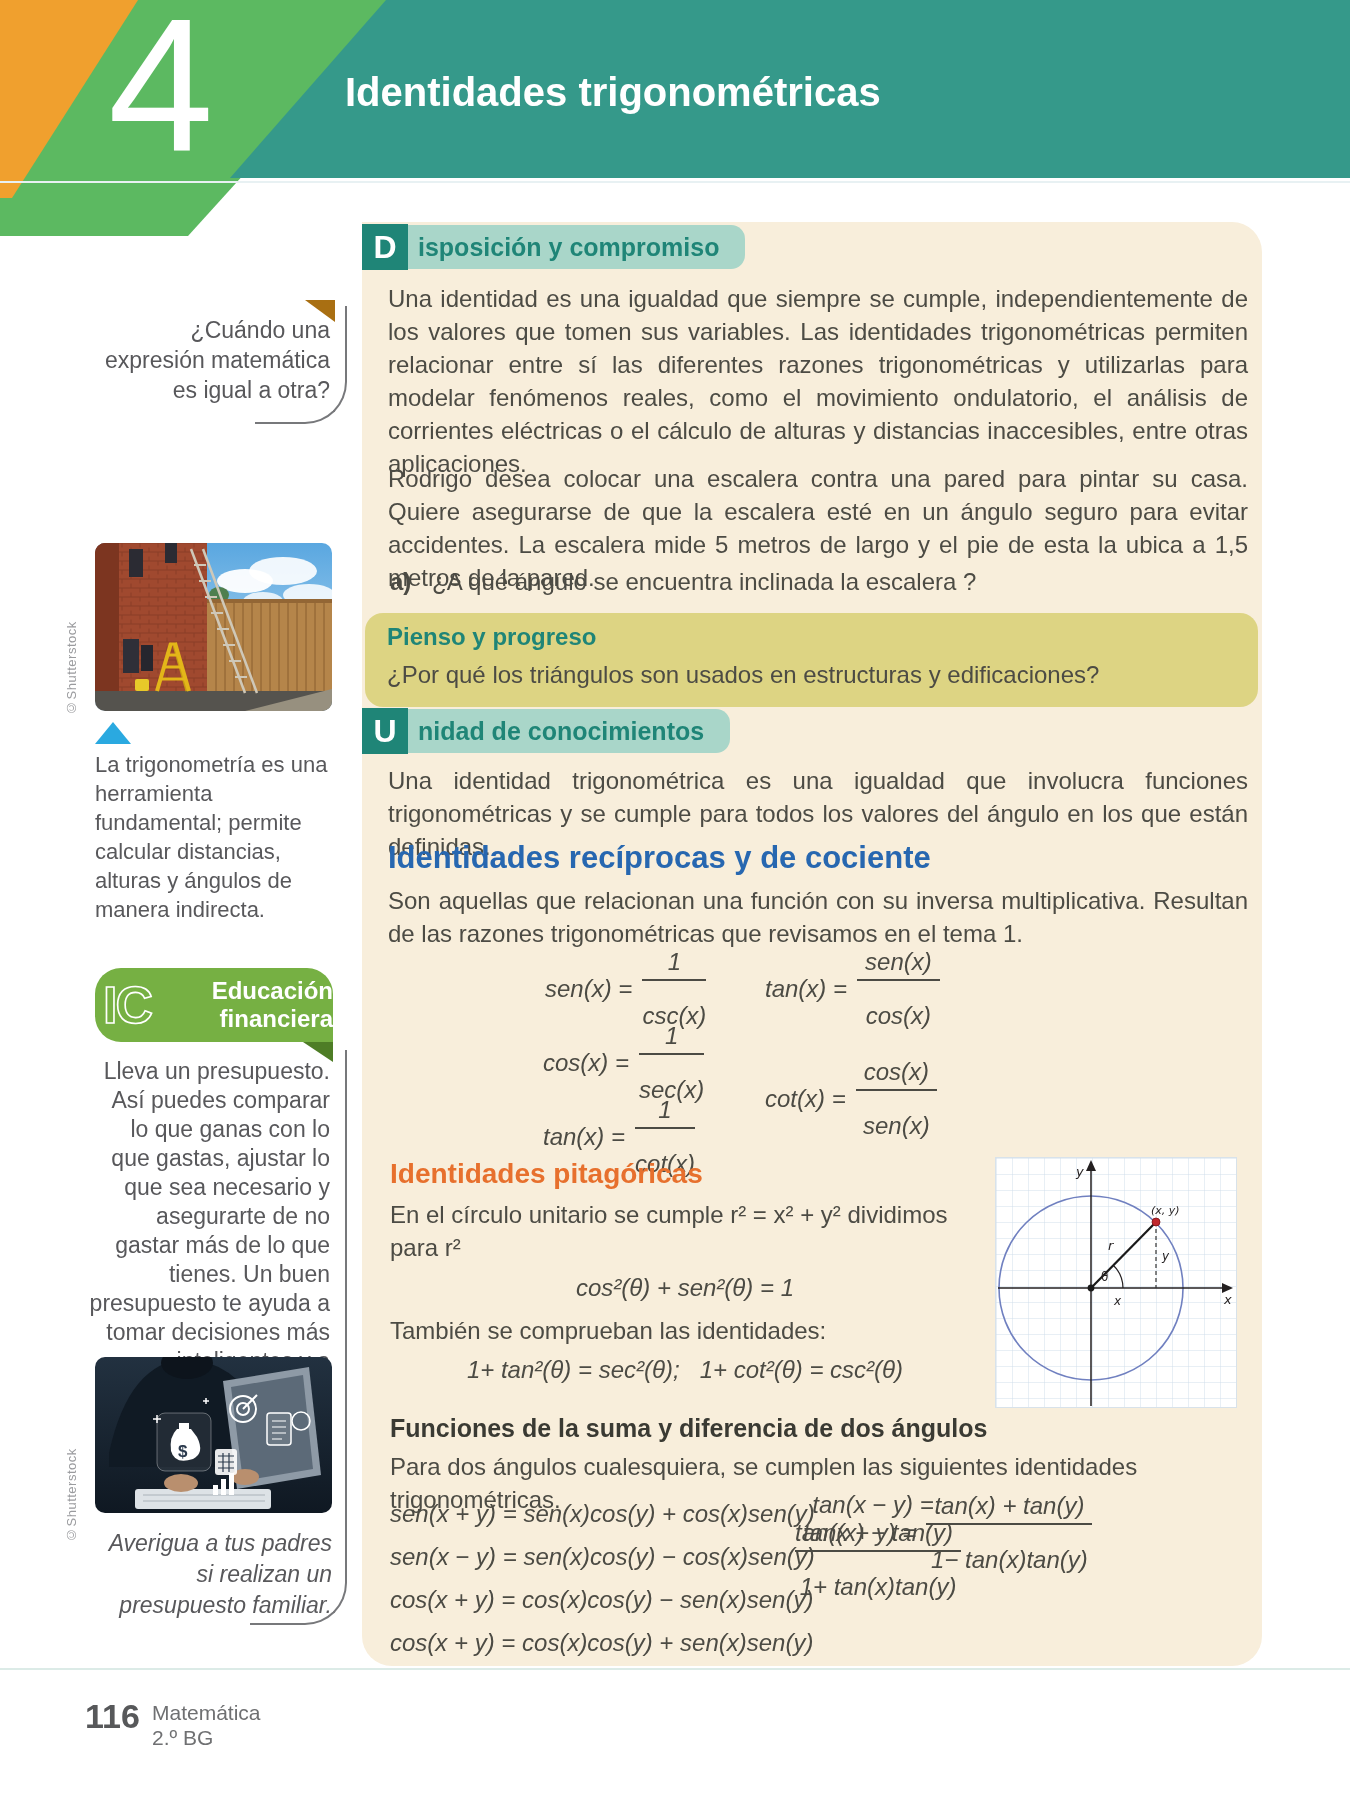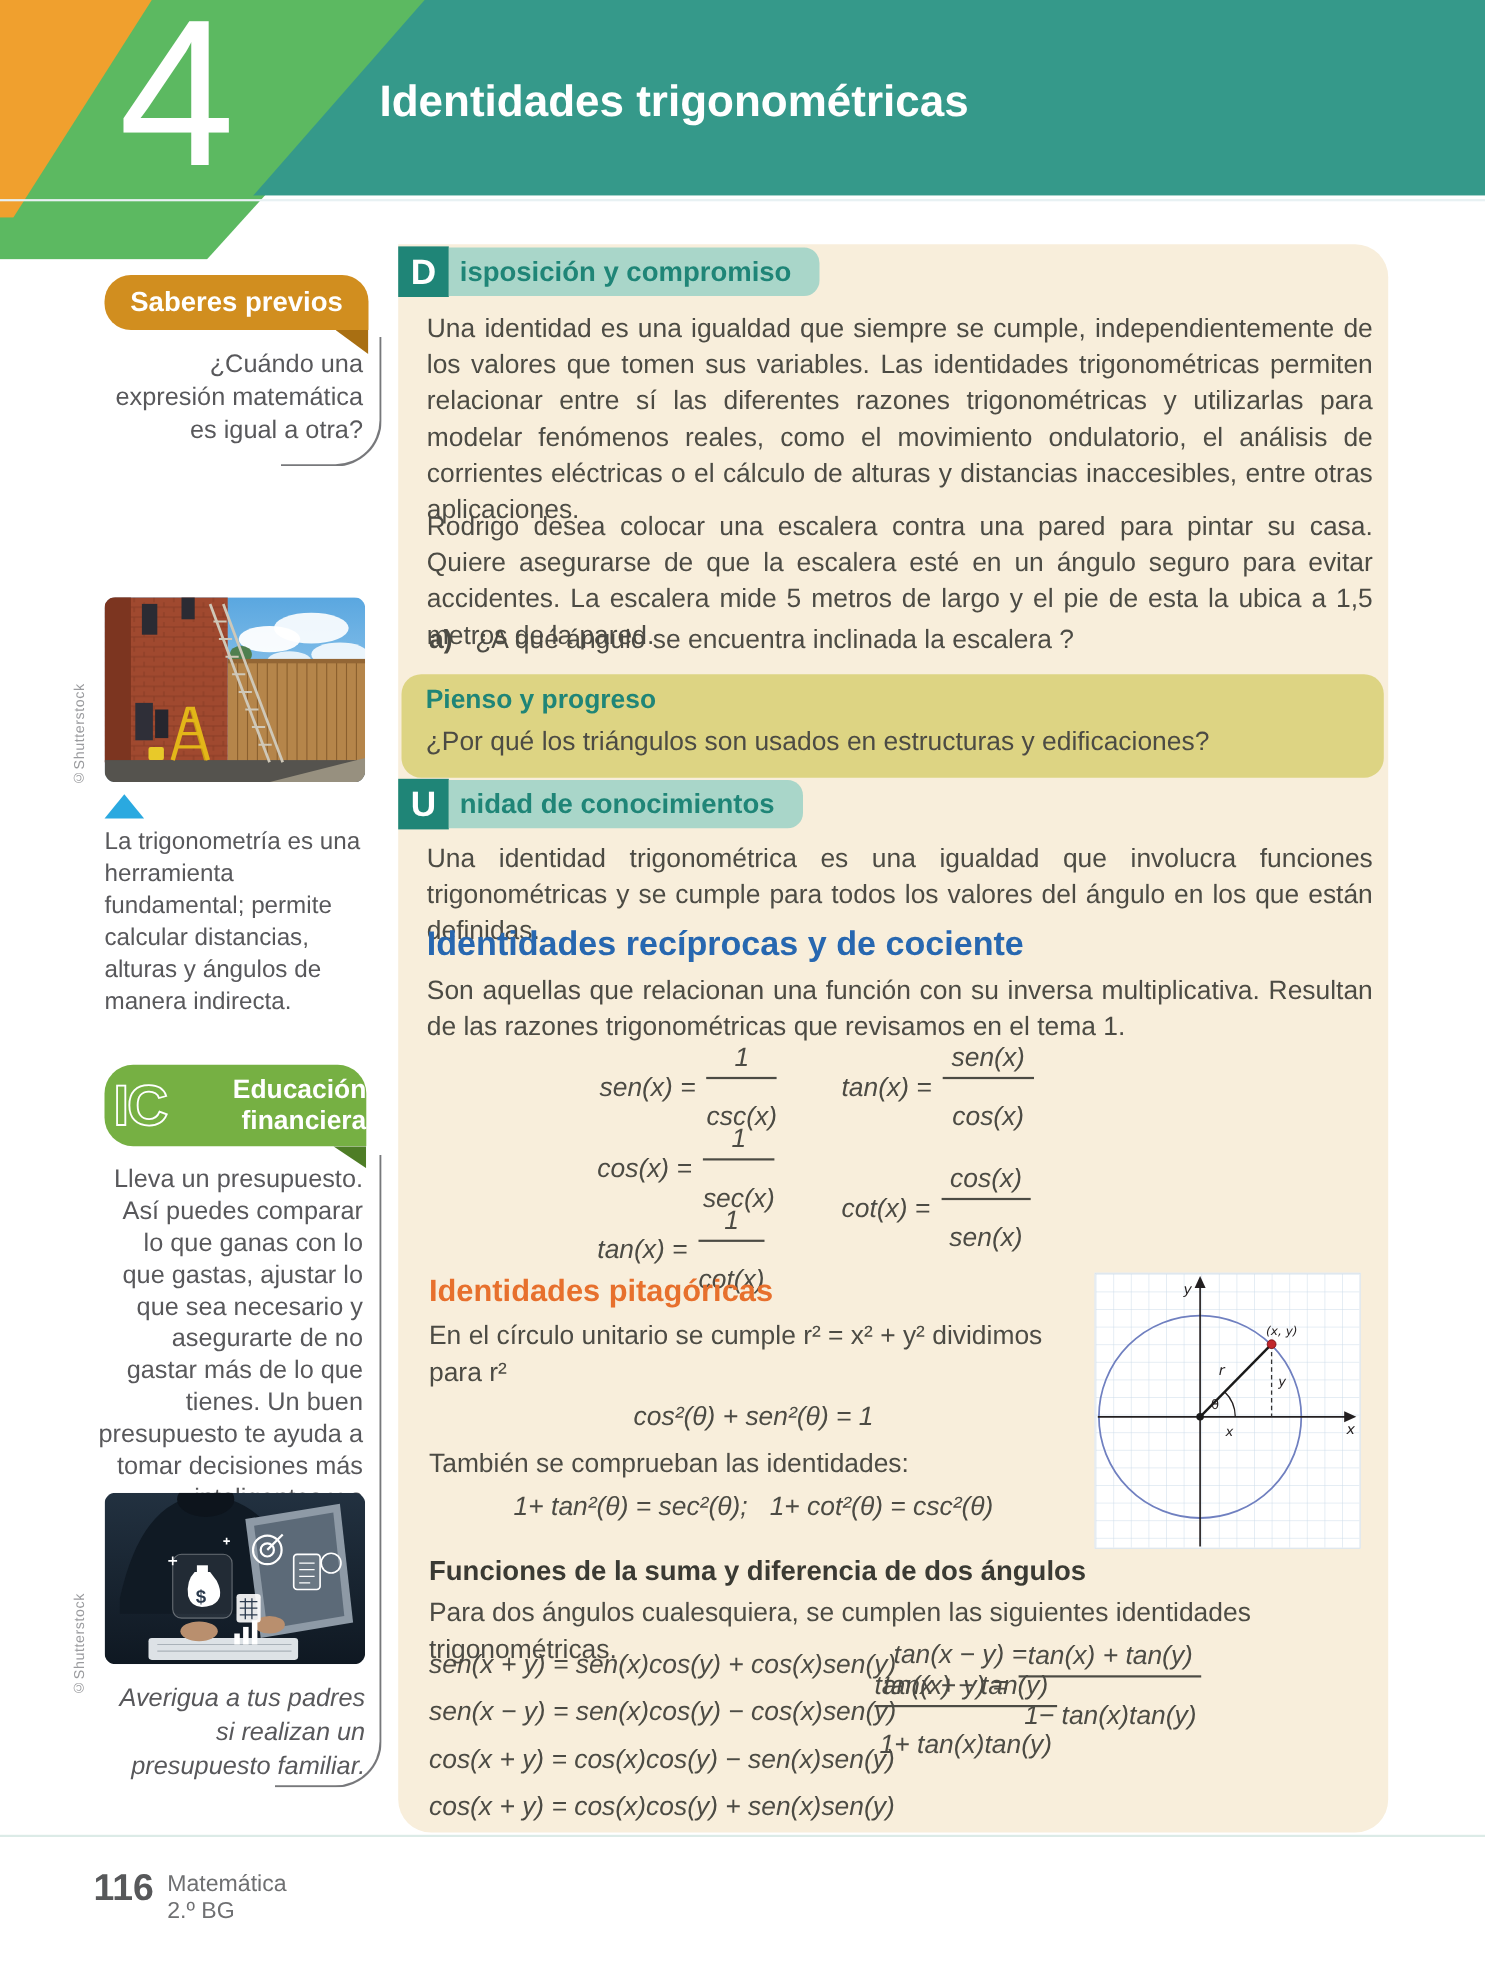--- a/index.html
+++ b/index.html
@@ -80,23 +80,20 @@
 
 <div id="page">
 
   <div class="abs stripe-green"></div>
   <div class="abs stripe-orange"></div>
   <div class="abs banner-teal"></div>
   <div class="abs unit-number">4</div>
   <div class="abs chapter-title">Identidades trigonométricas</div>
   <div class="abs banner-underline"></div>
 
-  <div class="abs side-pill saberes-pill">
-    <span>Saberes previos</span>
-  </div>
   <div class="abs saberes-tail"></div>
   <div class="abs bubble-border bb1"></div>
   <div class="abs side-q">¿Cuándo una expresión matemática es igual a otra?</div>
 
   <div class="abs credit" style="left:64px; top:555px; height:160px;">©Shutterstock</div>
   <div class="abs photo" style="left:95px; top:543px; width:237px; height:168px;">
     <svg width="237" height="168" viewBox="0 0 237 168">
       <defs>
         <linearGradient id="sky" x1="0" y1="0" x2="0" y2="1">
           <stop offset="0" stop-color="#5aa7e0"></stop>

